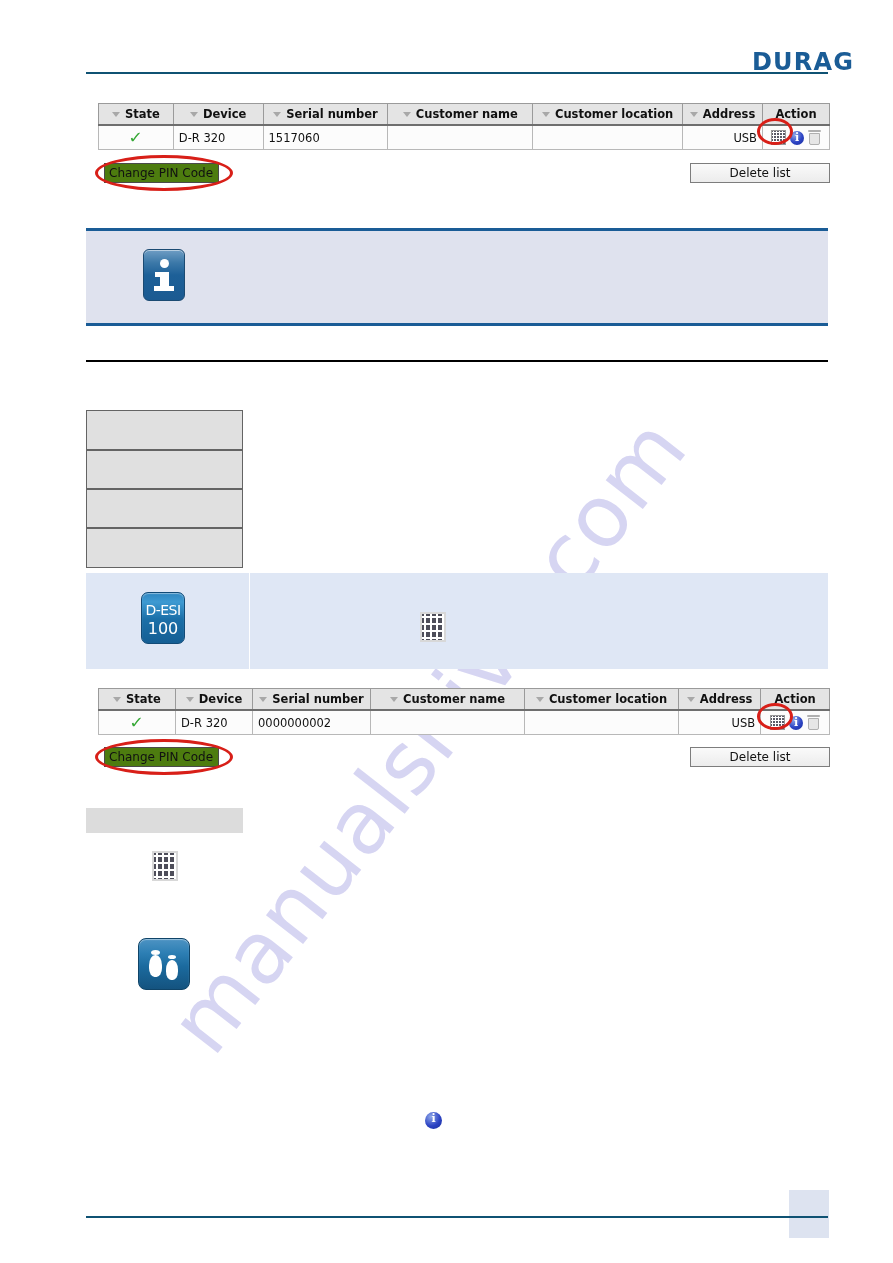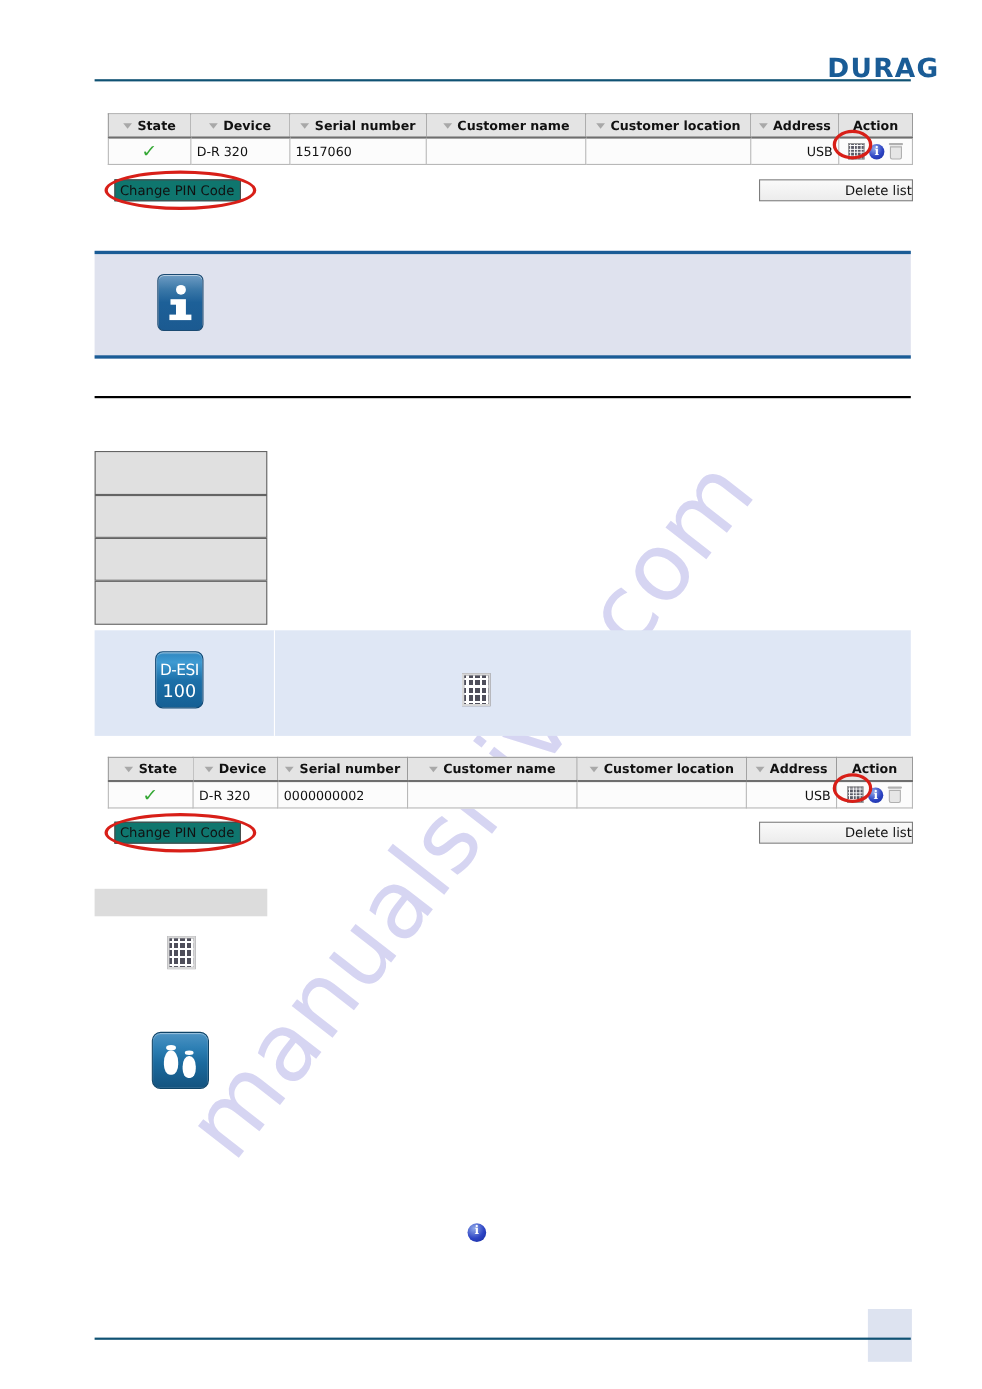--- a/index.html
+++ b/index.html
@@ -196,28 +196,28 @@
   }
 
   
   .ui-btn {
     position: absolute;
     background: linear-gradient(to bottom, #fafafa 0%, #ececec 100%);
     border: 1px solid #7d7d7d;
     font-family: "DejaVu Sans", sans-serif;
     font-size: 12px;
     color: #111;
-    text-align: right;
+    text-align: center;
     line-height: 18px;
     height: 20px;
     z-index: 11;
     white-space: nowrap;
   }
   .btn-pin {
-    background: #0f766e;
+    background: #4d7c0f;
     border: 1px solid #4a4a4a;
     padding: 0 4px;
     text-align: left;
   }
 
   
   .info-box {
     position: absolute;
     left: 86px;
     width: 742px;

